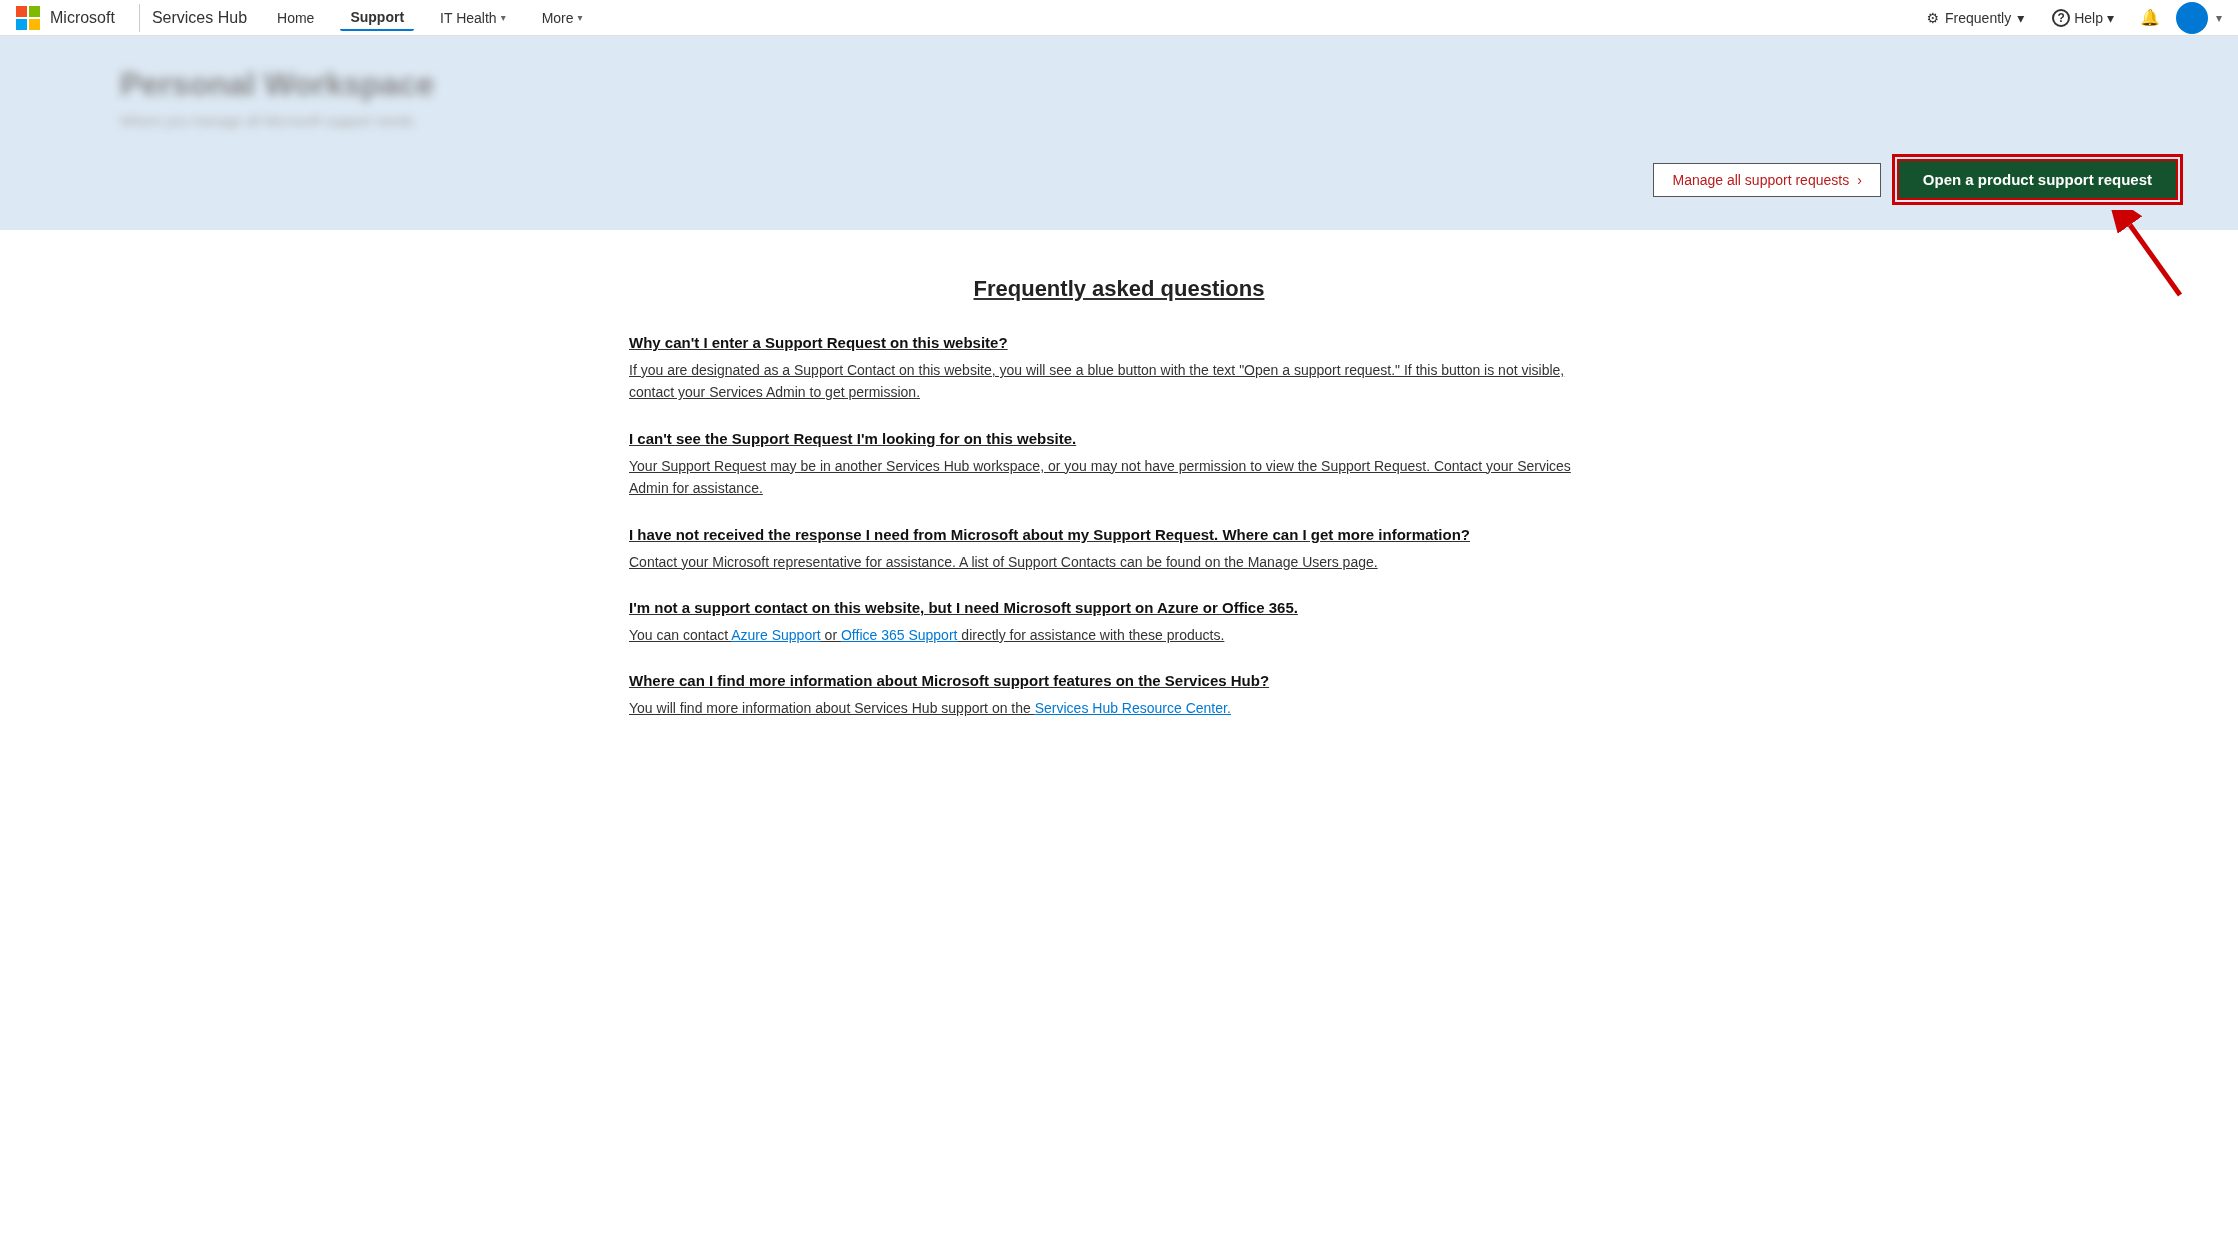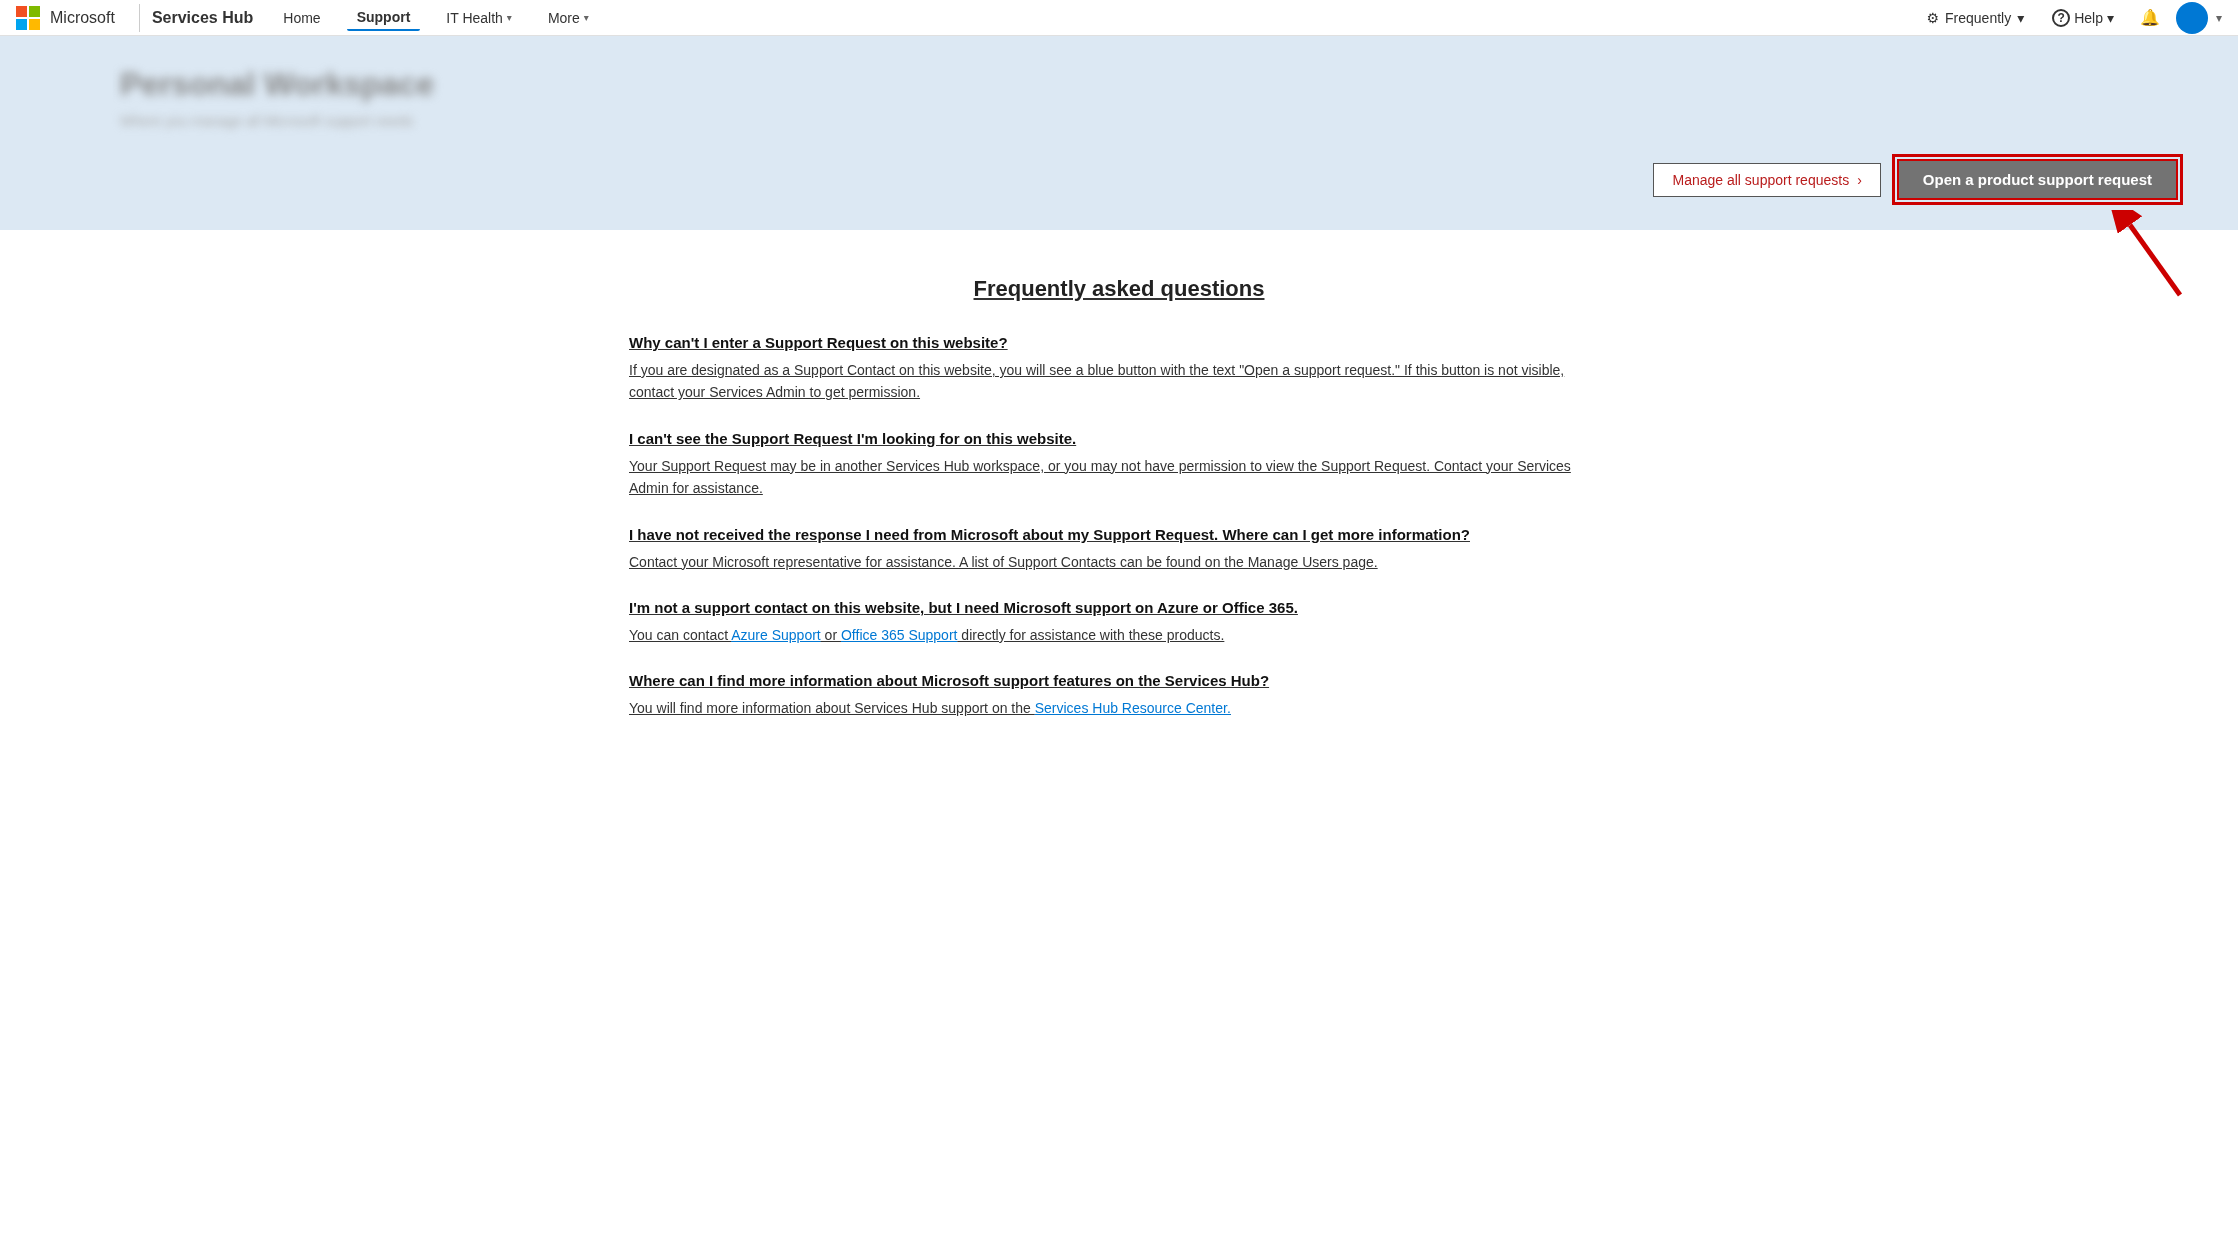--- a/index.html
+++ b/index.html
@@ -36,21 +36,21 @@
     .ms-logo-b { background: #00a4ef; }
     .ms-logo-y { background: #ffb900; }
     .nav-divider {
       width: 1px;
       height: 28px;
       background: #ccc;
       margin: 0 12px;
     }
     .nav-brand {
       font-size: 16px;
-      font-weight: 700;
+      font-weight: 400;
       color: #333;
       white-space: nowrap;
       margin-right: 20px;
     }
     .nav-links {
       display: flex;
       align-items: center;
       gap: 16px;
       flex: 1;
     }
@@ -149,21 +149,21 @@
       padding: 8px 18px;
       border: 1.5px solid #555;
       background: #fff;
       color: #b91c1c;
       font-size: 14px;
       cursor: pointer;
       white-space: nowrap;
     }
     .btn-open-request {
       padding: 10px 24px;
-      background: #737373;
+      background: #14532d;
       color: #fff;
       border: 2px solid #cc0000;
       font-size: 15px;
       font-weight: 600;
       cursor: pointer;
       white-space: nowrap;
       outline: 3px solid #cc0000;
       outline-offset: 2px;
     }
 

